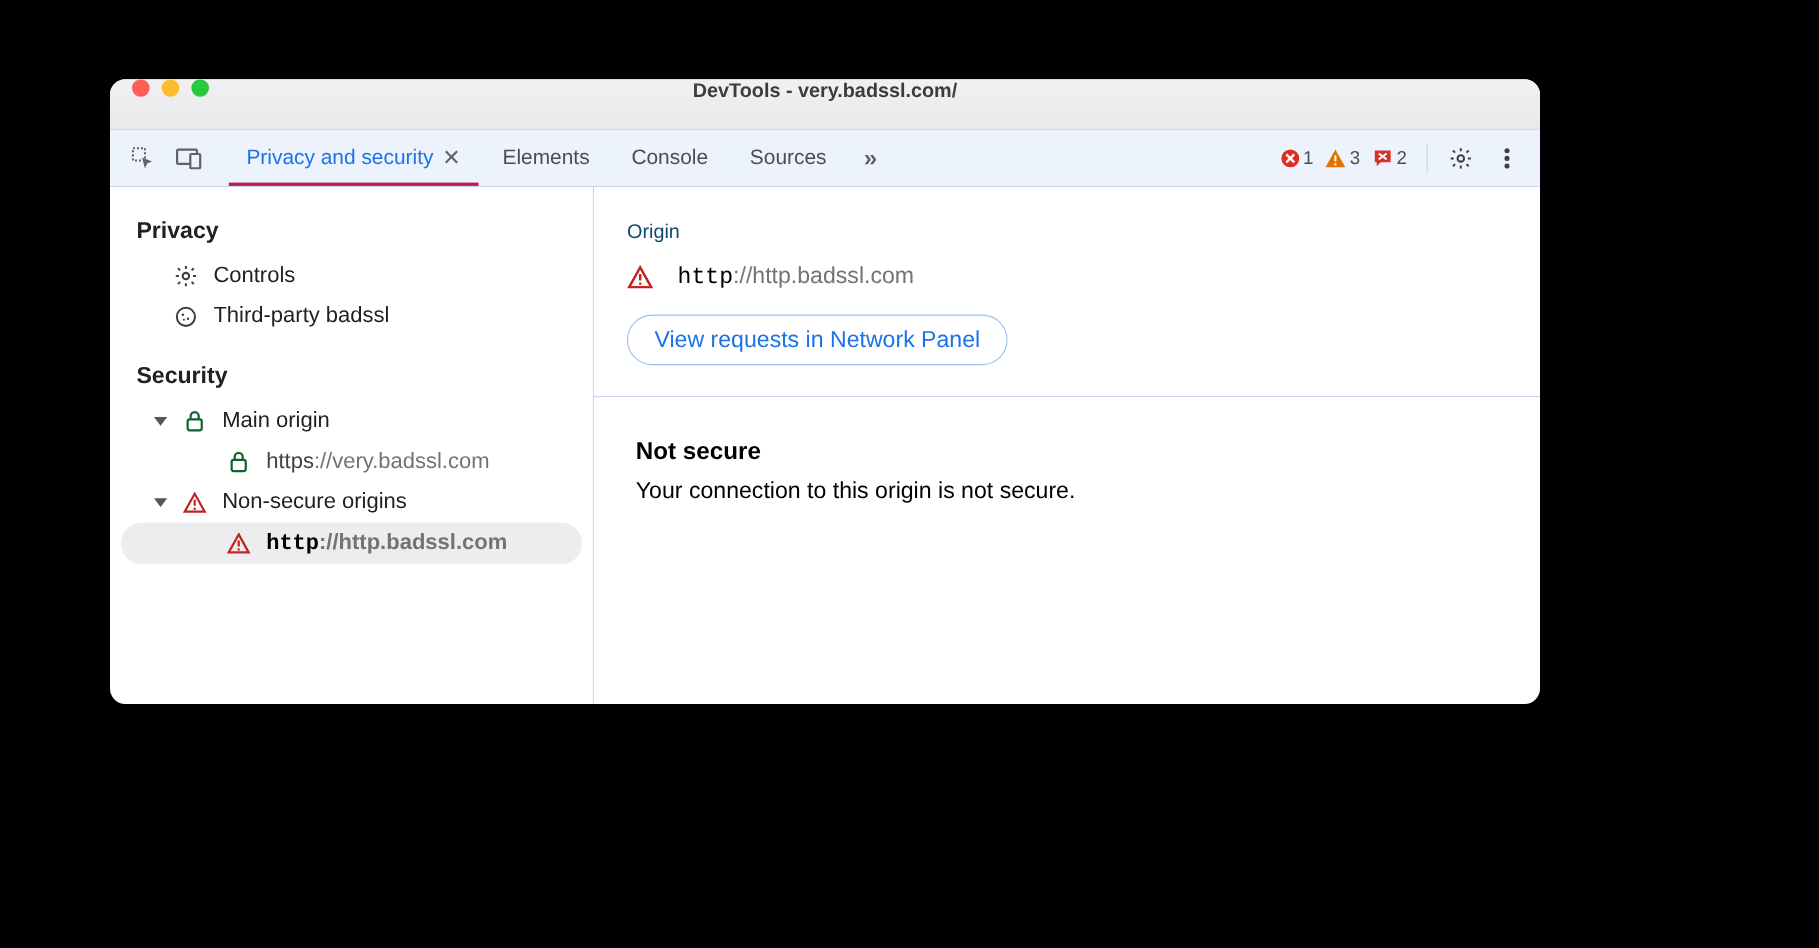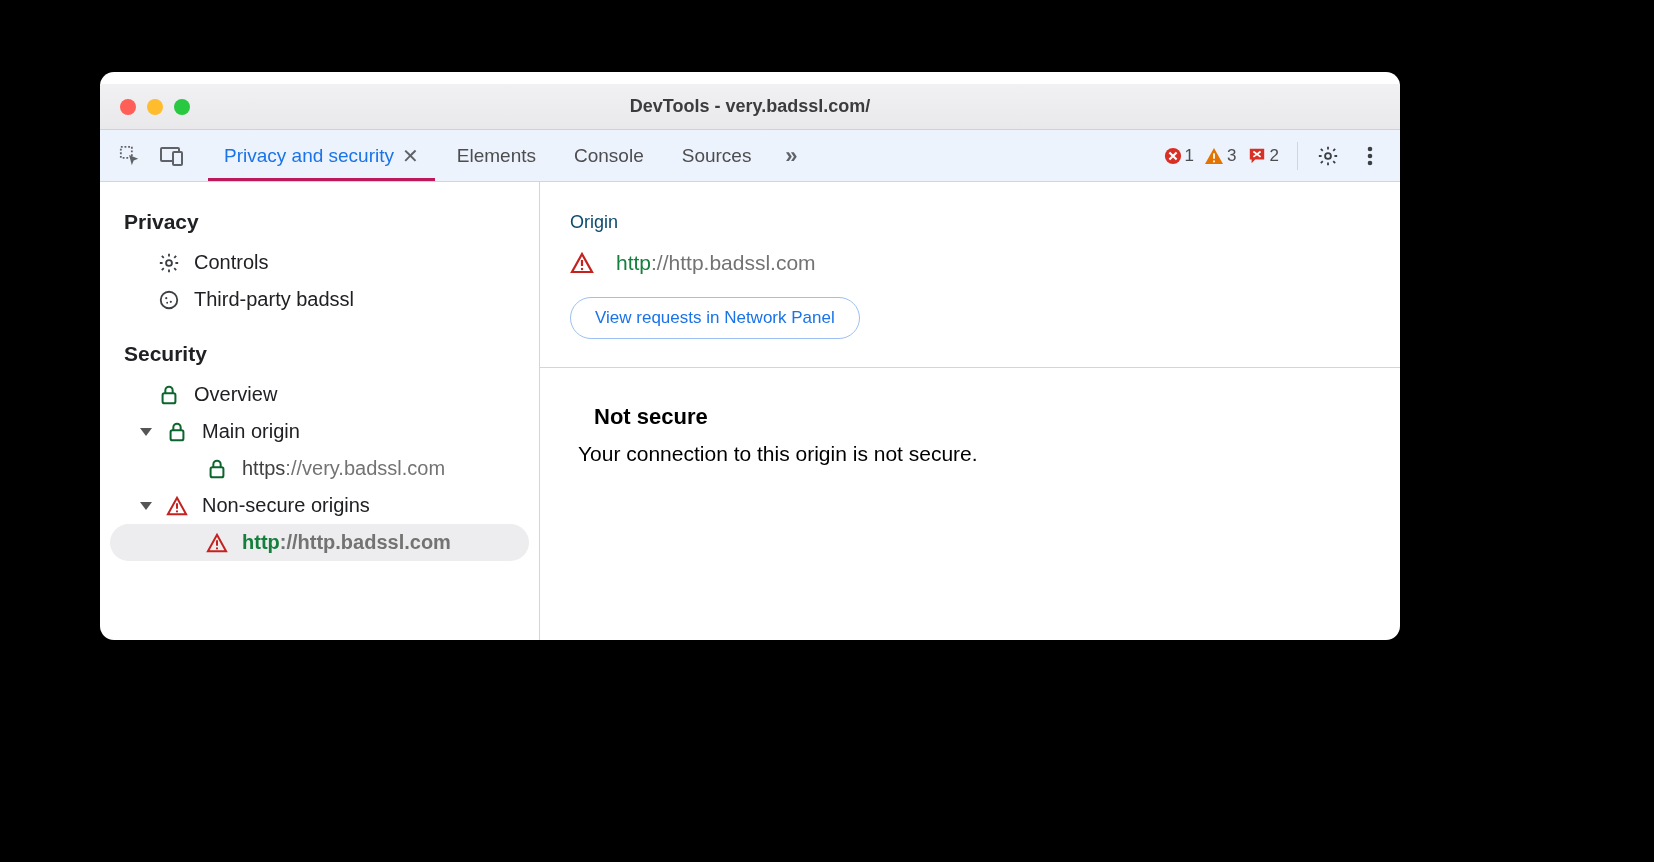--- a/index.html
+++ b/index.html
@@ -22,23 +22,22 @@
     overflow: hidden;
     display: flex;
     flex-direction: column;
   }
   
   .titlebar {
     height: 46px;
     background: linear-gradient(#f1f1f3, #e9e9eb);
     border-bottom: 1px solid #d2d2d4;
     display: flex;
-    align-items: center;
+    align-items: flex-start;
     position: relative;
-    margin-top: 12px;
   }
   .traffic-lights { display: flex; gap: 11px; margin-left: 20px; }
   .tl { width: 16px; height: 16px; border-radius: 50%; }
   .tl.red { background:#ff5f57; } .tl.yellow { background:#febc2e; } .tl.green { background:#28c840; }
   .window-title {
     position: absolute; left:0; right:0;
     text-align: center; font-size: 18px; font-weight: 700; color: #3c3c3e;
     pointer-events: none;
   }
   
@@ -96,27 +95,27 @@
     width:0;height:0;border-left:6px solid transparent;border-right:6px solid transparent;border-top:8px solid #555;
   }
   .icon-slot { width:26px; display:flex; justify-content:center;}
   
   .main { flex:1; display:flex; flex-direction:column; overflow:auto;}
   .origin-block { padding: 30px 30px 28px 30px; border-bottom:1px solid #cbd6ea;}
   .origin-title { font-size:18px; color:#0c4a6e; margin-bottom:18px; }
   .origin-line { display:flex; align-items:center; gap:22px; font-size:21px; margin-bottom:22px;}
   .link-pill {
     display:inline-block; padding:10px 24px; border:1.5px solid #9cc0f3; border-radius:26px;
-    color:#1a73e8; font-size:17px; cursor:pointer;
+    color:#1a73e8; font-size:21px; cursor:pointer;
   }
   .notsecure-block { padding: 36px 38px;}
-  .ns-head { font-weight:700; font-size:22px; color:#000; margin-bottom:12px;margin-left:16px;}
+  .ns-head { font-weight:700; font-size:22px; color:#000; margin-bottom:12px;}
   .ns-body { font-size:21px; color:#000;}
   
-  .scheme-insecure { color:#15803d;}
+  .scheme-insecure { color:#000000;font-family:Liberation Mono, monospace;}
   .scheme-secure { color:#404040;}
   .rest-url { color:#737373;}
   
   svg { display:block; }
 </style>
 </head>
 <body>
 
 <div class="window">
 
@@ -223,29 +222,20 @@
               <circle cx="14" cy="14" r="1.2" fill="#3c4043" stroke="none"></circle>
               <circle cx="10" cy="15" r="1" fill="#3c4043" stroke="none"></circle>
             </svg>
         </span>
         <span>Third-party badssl</span>
       </div>
 
       <div style="height:18px"></div>
       <div class="section-head">Security</div>
 
-      <div class="tree-row indent1">
-        <span class="icon-slot">
-          <svg width="20" height="22" viewBox="0 0 20 24" fill="none" stroke="#0d652d" stroke-width="2.2">
-              <rect x="3" y="10" width="14" height="11" rx="2"></rect>
-              <path d="M6 10 V7 a4 4 0 0 1 8 0 V10"></path>
-            </svg>
-        </span>
-        <span>Overview</span>
-      </div>
 
       <div class="tree-row indent0a">
         <span class="caret"></span>
         <span class="icon-slot">
           <svg width="20" height="22" viewBox="0 0 20 24" fill="none" stroke="#0d652d" stroke-width="2.2">
               <rect x="3" y="10" width="14" height="11" rx="2"></rect>
               <path d="M6 10 V7 a4 4 0 0 1 8 0 V10"></path>
             </svg>
         </span>
         <span>Main origin</span>

